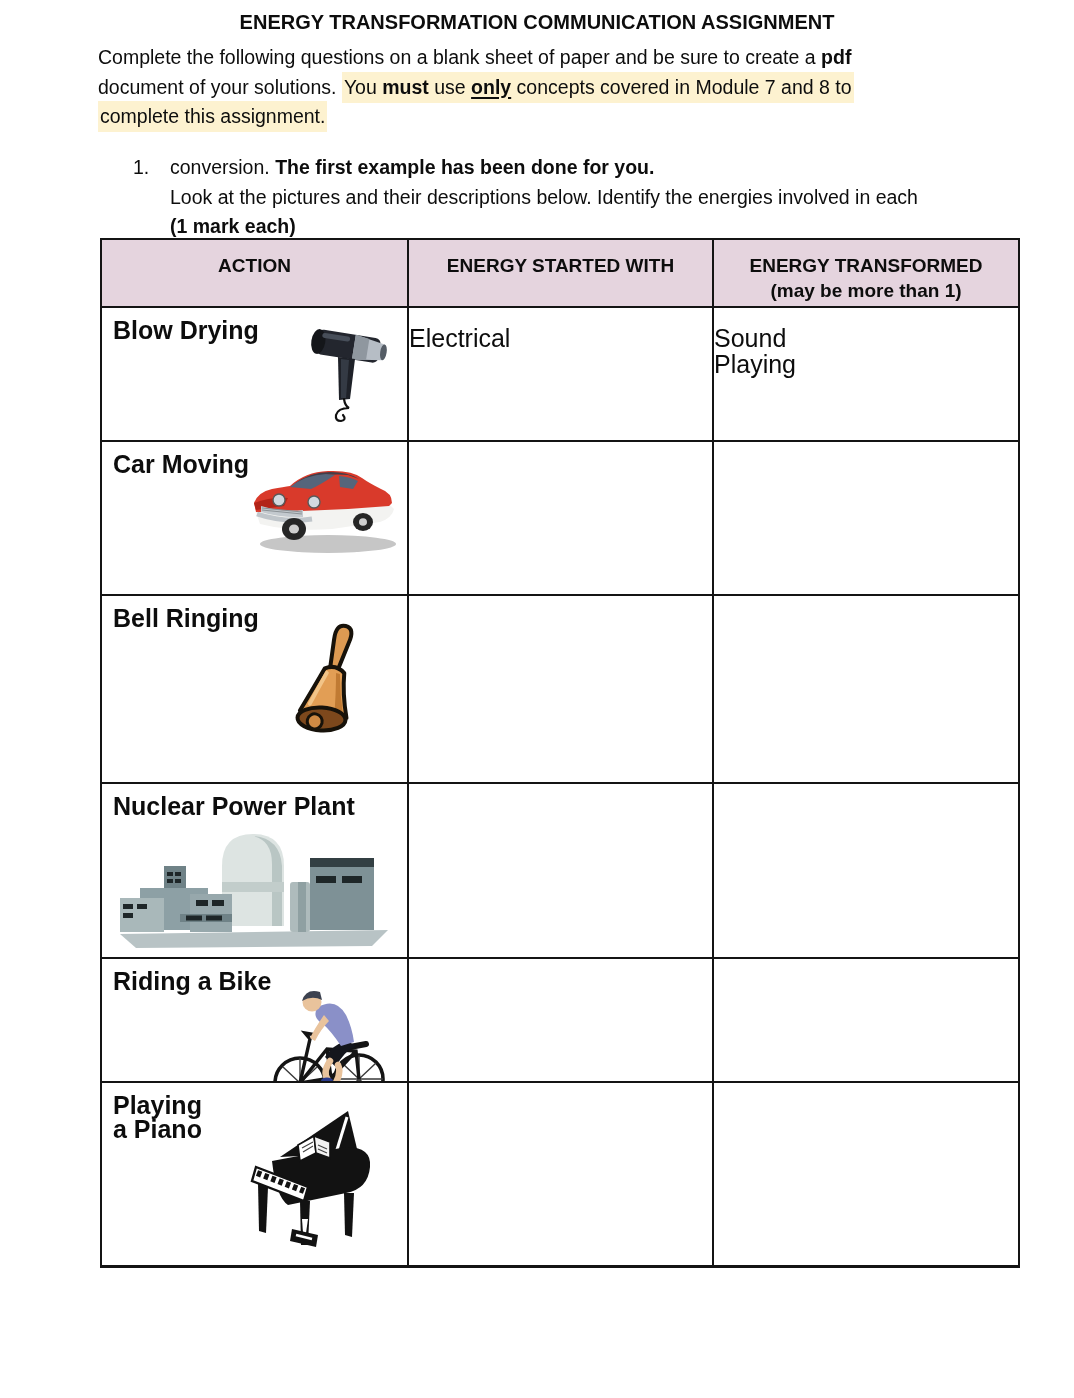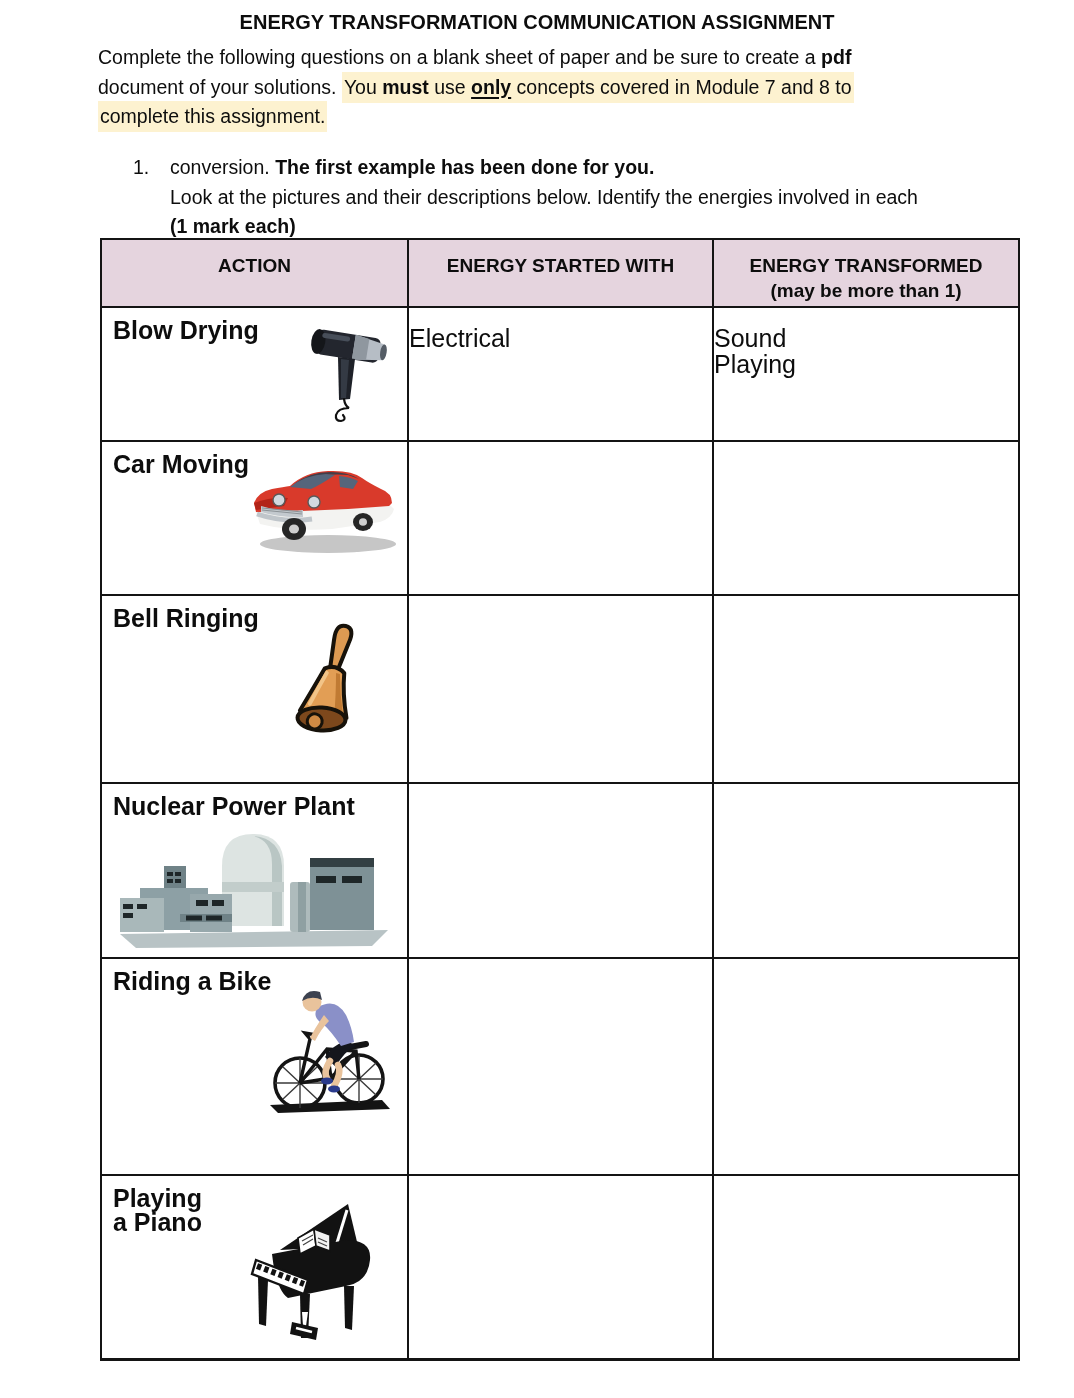--- a/index.html
+++ b/index.html
@@ -37,21 +37,21 @@
   th {
     background:#e5d4de; font-size:19px; font-weight:bold;
     text-align:center; vertical-align:top; padding-top:13px; line-height:25px;
     height:68px;
   }
   td { position:relative; vertical-align:top; font-size:25px; background:#fff; overflow:hidden; }
   .action-label { font-weight:bold; padding:10px 10px 0 11px; line-height:24px; }
   .action-label.narrow { width:130px; }
   .cell-center { text-align:left; padding-top:17px; line-height:26px; }
   tr.r1 { height:134px; } tr.r2 { height:154px; } tr.r3 { height:188px; }
-  tr.r4 { height:175px; } tr.r5 { height:217px; } tr.r6 { height:184px; }
+  tr.r4 { height:175px; } tr.r5 { height:124px; } tr.r6 { height:184px; }
 
   .clip { position:absolute; }
   .icon-dryer { left:206px; top:16px; width:90px; height:100px; }
   .icon-car   { left:146px; top:20px; width:154px; height:96px; }
   .icon-bell  { left:186px; top:24px; width:82px; height:146px; }
   .icon-plant { left:10px;  top:46px; width:286px; height:120px; }
   .icon-bike  { left:162px; top:20px; width:132px; height:140px; }
   .icon-piano { left:144px; top:18px; width:148px; height:156px; }
 </style>
 </head>

